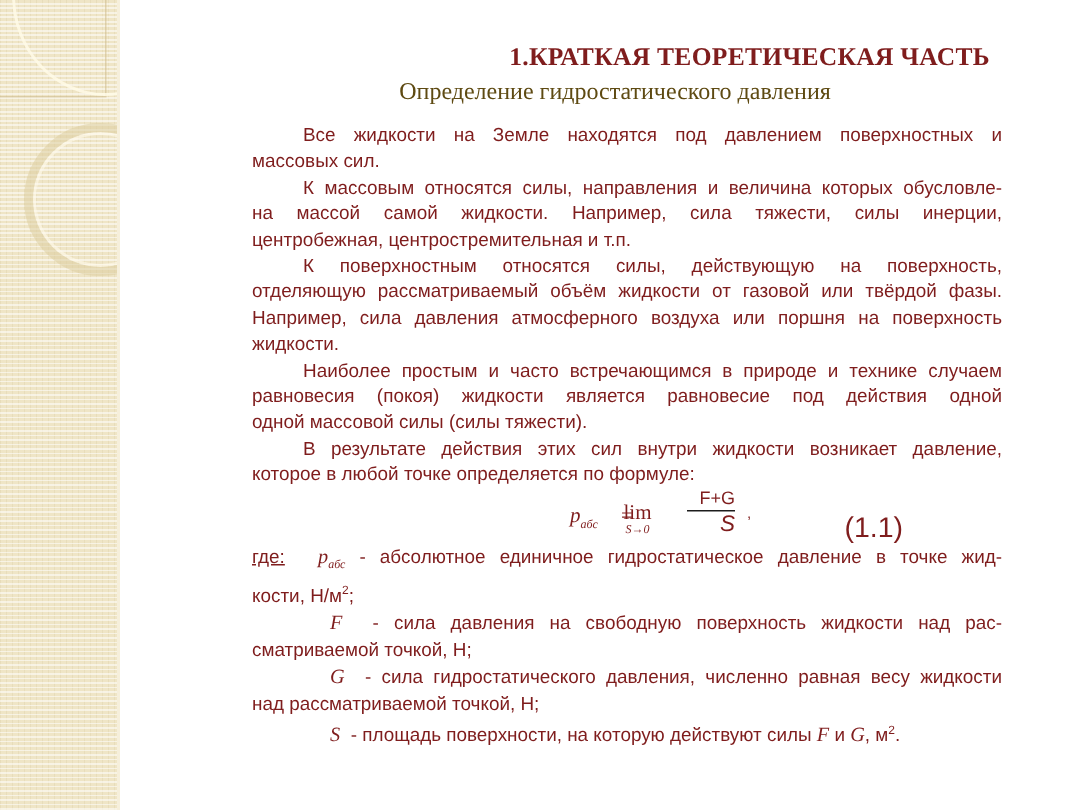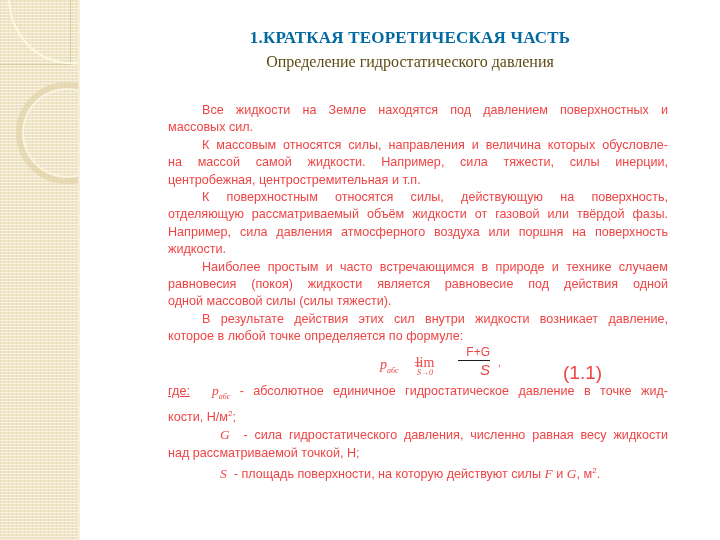--- a/index.html
+++ b/index.html
@@ -31,29 +31,29 @@
   }
   .strip .circle {
     position: absolute; left: 16px; top: 82px; width: 90px; height: 90px;
     border-radius: 50%;
     border: 6px solid rgba(220,205,160,0.55);
     box-shadow: inset 0 0 0 2px rgba(255,250,235,0.6);
   }
   .header { position: absolute; left: 160px; top: 27px; width: 500px; text-align: center; }
   .title {
     font-family: "Liberation Serif", serif; font-weight: bold;
-    font-size: 17px; color: #0369a1; letter-spacing: 0.2px; line-height: 22px;
+    font-size: 17px; color: #7f1d1d; letter-spacing: 0.2px; line-height: 22px; text-align: right;
   }
   .subtitle {
     font-family: "Liberation Serif", serif; font-weight: normal;
     font-size: 16px; color: #5e4a12; line-height: 22px; margin-top: 2px;
   }
   .content {
     position: absolute; left: 168px; top: 82px; width: 500px;
-    font-size: 12.6px; line-height: 17.4px; color: #ef4444; margin-top: 20px;
+    font-size: 12.6px; line-height: 17.4px; color: #7f1d1d;
   }
   .p { text-align: justify; text-align-last: left; margin: 0; }
   .ind { text-indent: 34px; }
   .line { display: block; text-align: justify; text-align-last: justify; }
   .line.last { text-align-last: left; }
   .formula {
     position: relative; height: 34px; margin: 2px 0 0 0;
   }
   .formula .lhs { position: absolute; left: 212px; top: 8px; font-style: italic; font-family: "Liberation Serif", serif; font-size: 14px; }
   .formula .lhs sub { font-size: 8px; font-style: italic; }
@@ -126,20 +126,24 @@
     </span>
     <span class="comma">,</span>
     <span class="num-label">(1.1)</span>
   </div>
 
   <div class="p">
     <span class="line"><span class="gde">где:</span><span class="var"><span>p</span><sub style="font-size:8px">абс</sub></span> <span>- абсолютное единичное гидростатическое давление в точке жид-</span></span>
     <span class="line last"><span>кости, Н/м</span><sup>2</sup><span>;</span></span>
   </div>
 
+  <div class="p">
+    <span class="line def-ind"><span class="var">F</span>&nbsp; <span>- сила давления на свободную поверхность жидкости над рас-</span></span>
+    <span class="line last">сматриваемой точкой, Н;</span>
+  </div>
 
   <div class="p">
     <span class="line def-ind"><span class="var">G</span>&nbsp; <span>- сила гидростатического давления, численно равная весу жидкости</span></span>
     <span class="line last">над рассматриваемой точкой, Н;</span>
   </div>
 
   <div class="p">
     <span class="line last def-ind"><span class="var">S</span>&nbsp; <span>- площадь поверхности, на которую действуют силы</span> <span class="var">F</span> <span>и</span> <span class="var">G</span><span>, м</span><sup>2</sup><span>.</span></span>
   </div>
 

